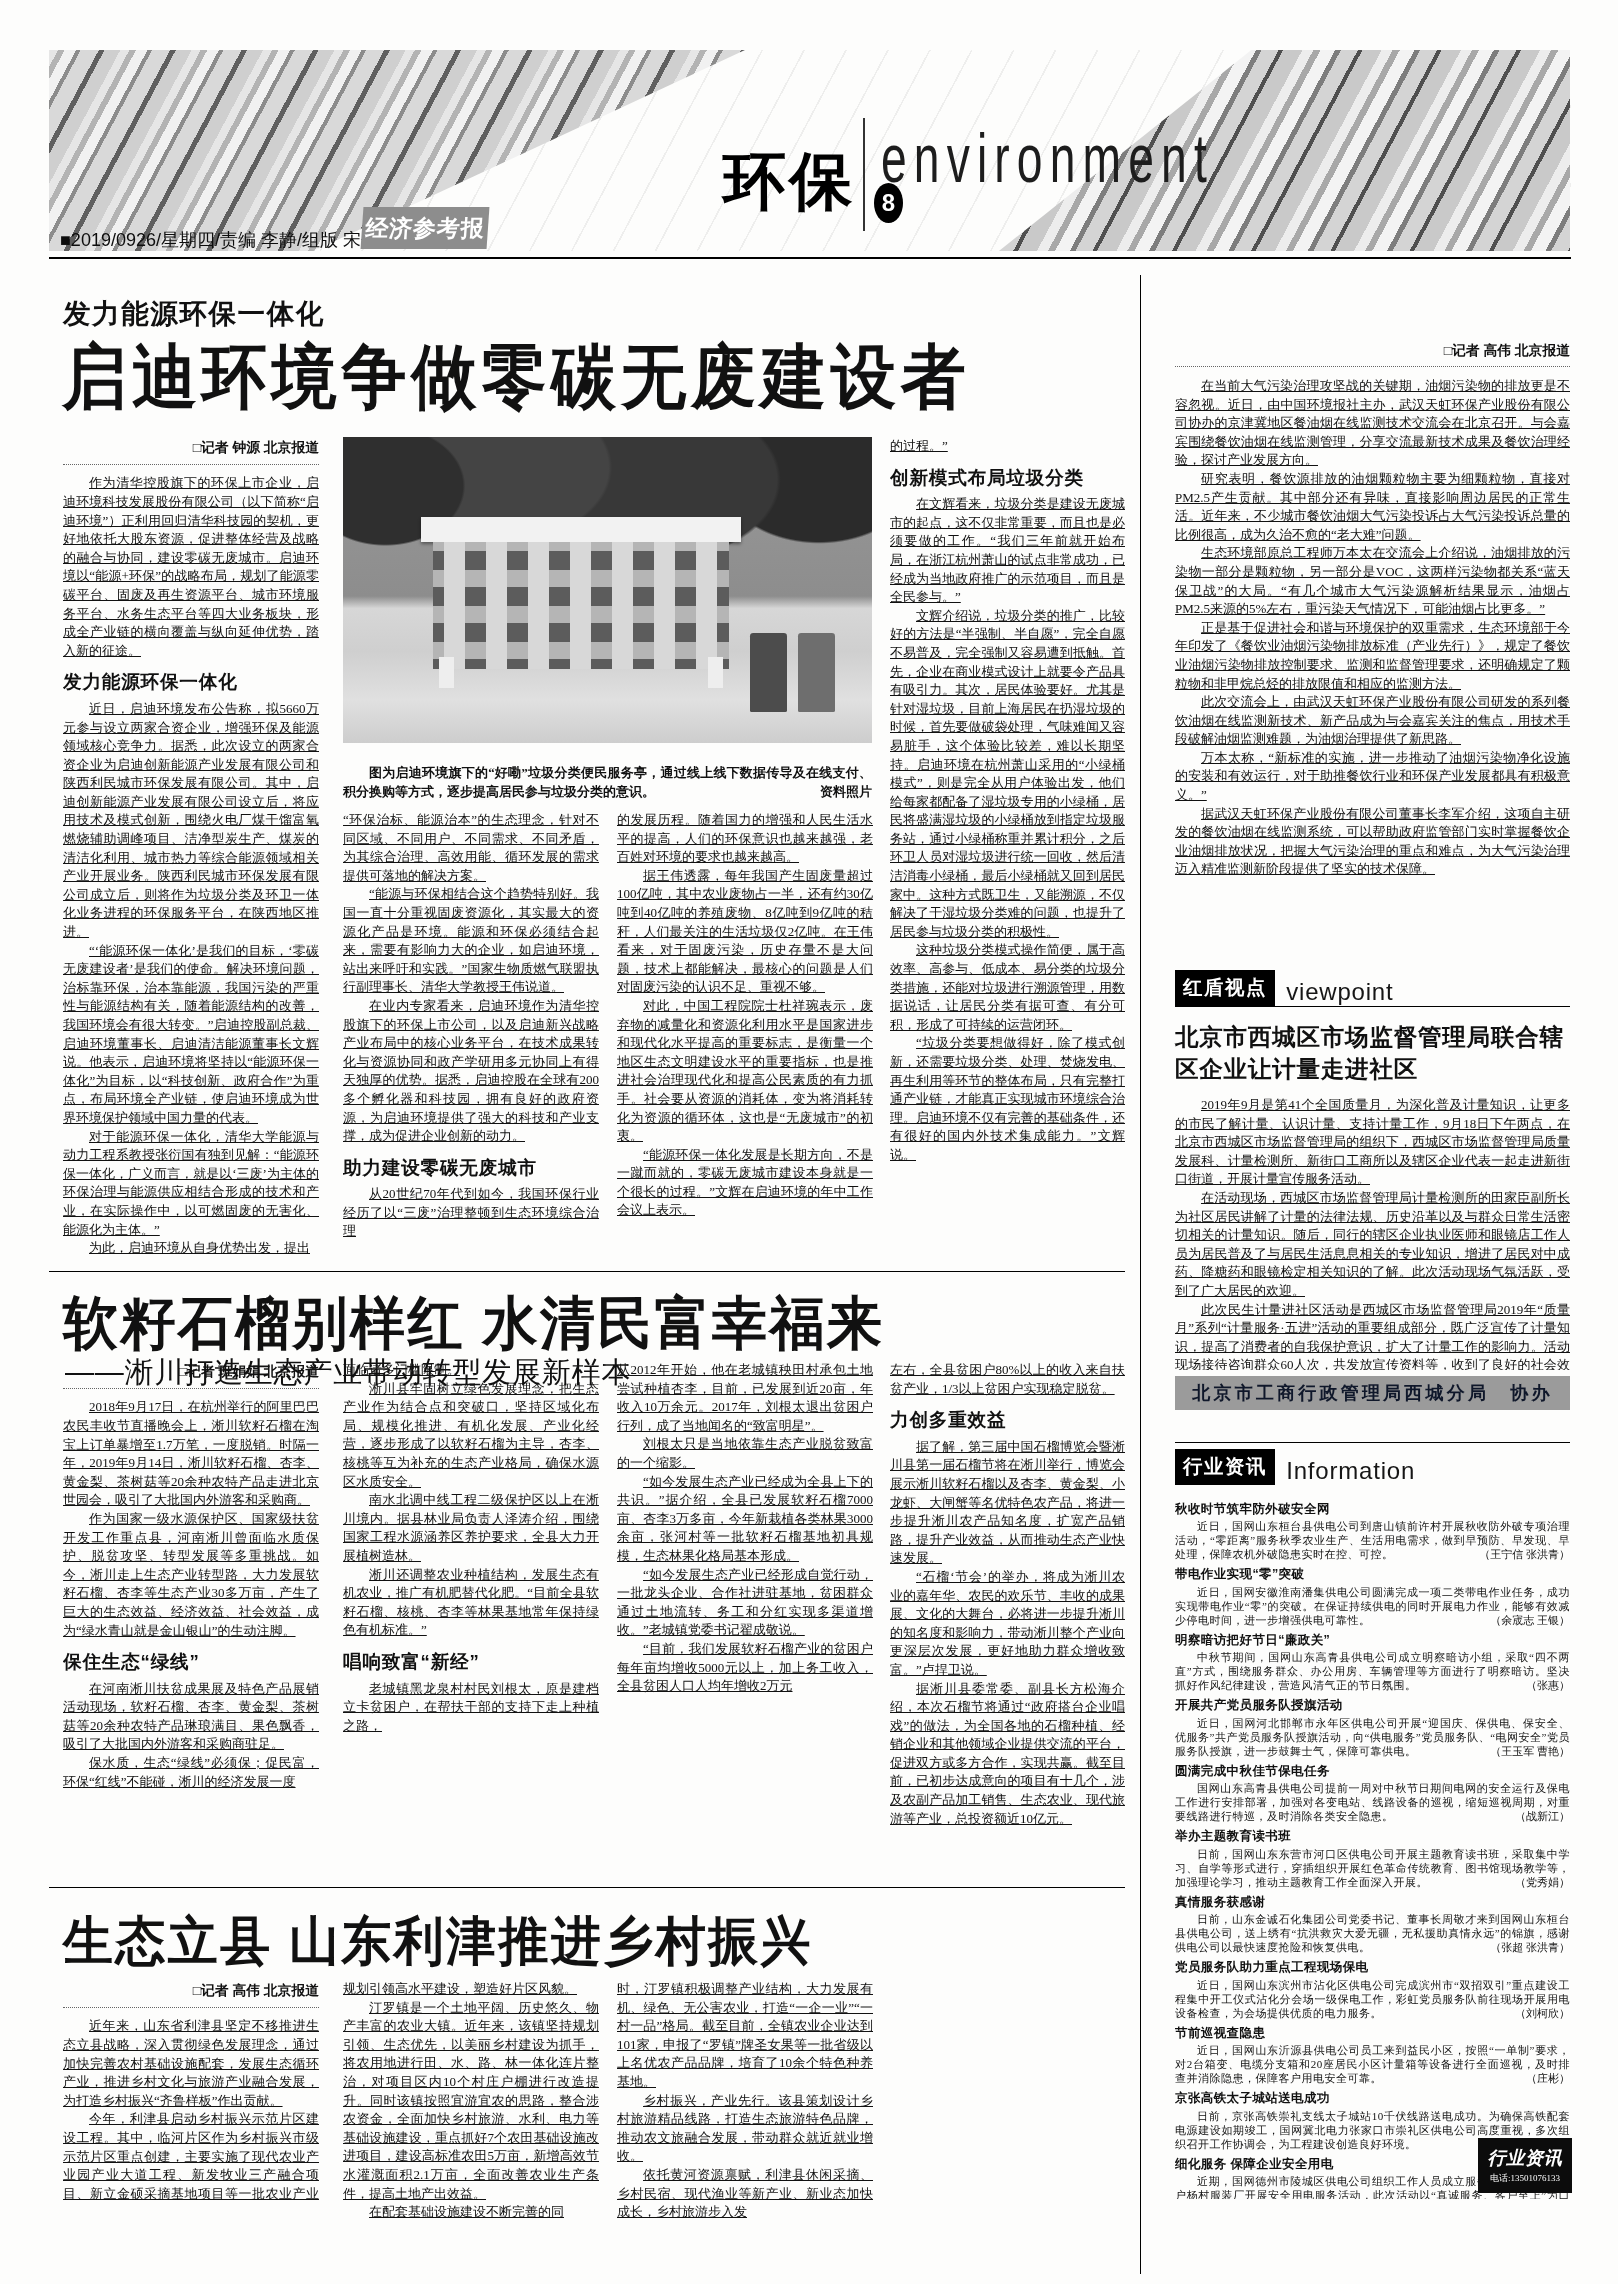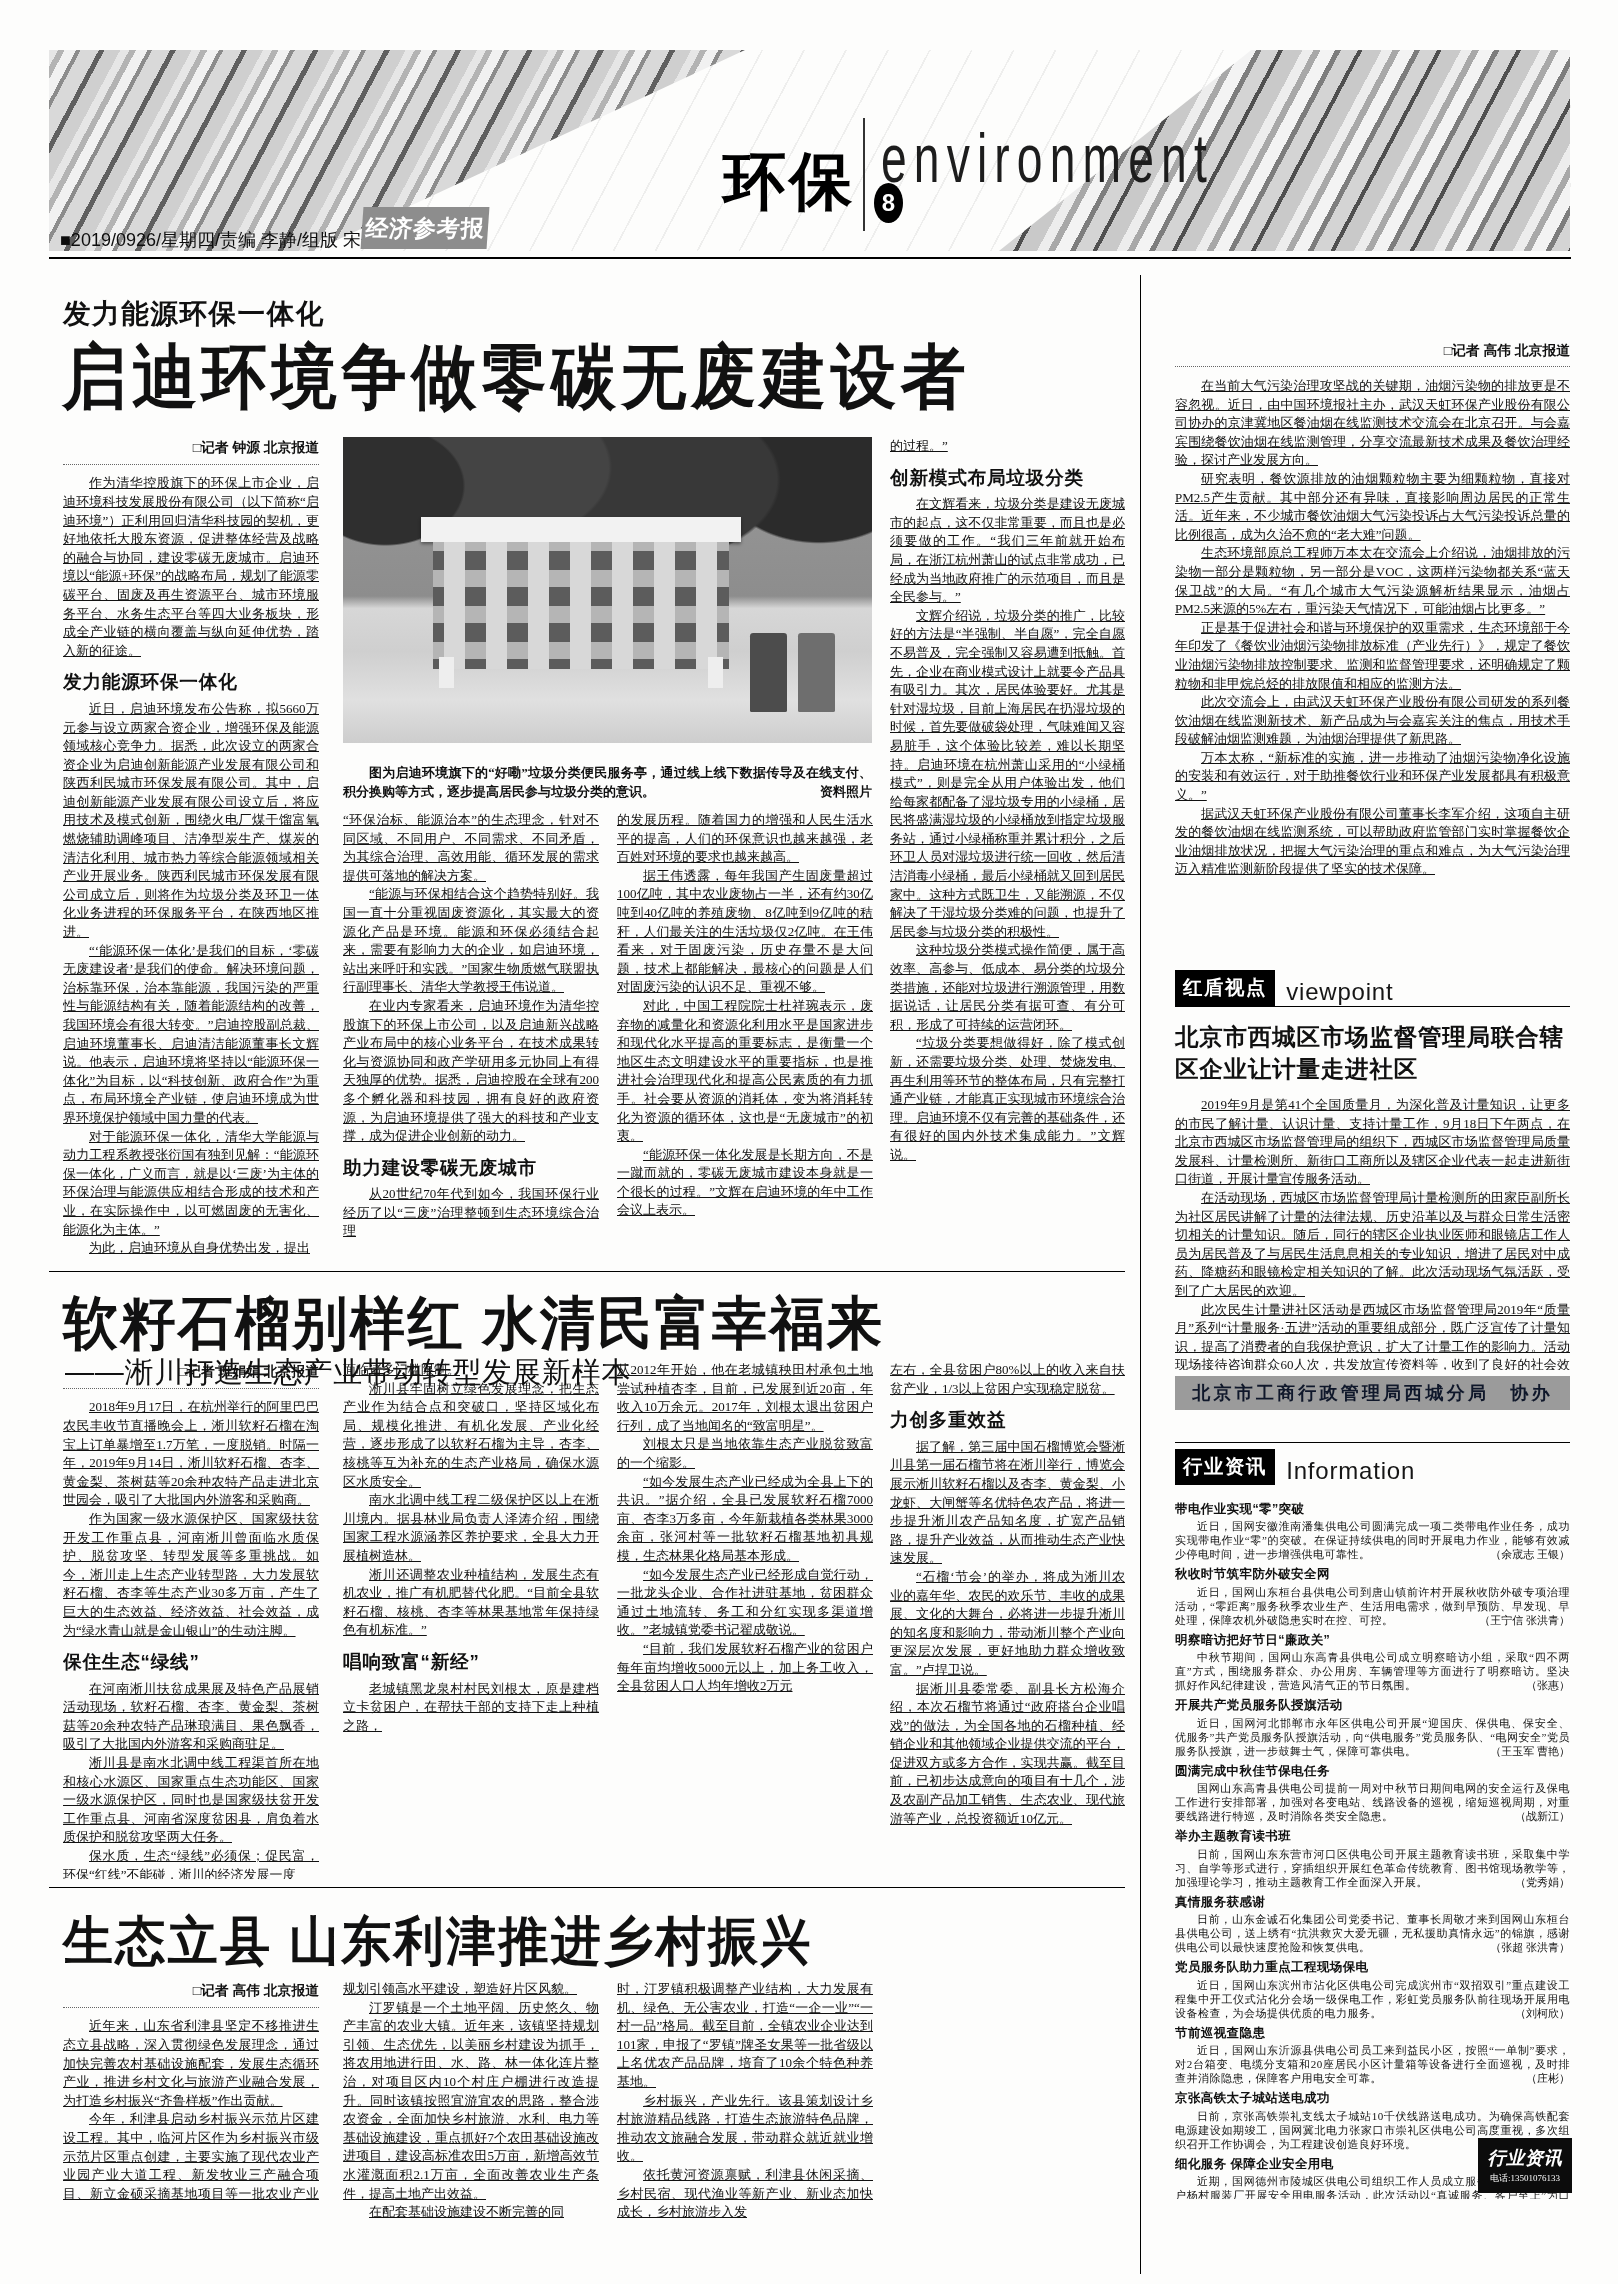--- a/index.html
+++ b/index.html
@@ -198,21 +198,20 @@
 
   <div class="col x-c1">
     <div class="byline">□记者 班娟娟 北京报道</div>
     <div>
         <p>2018年9月17日，在杭州举行的阿里巴巴农民丰收节直播晚会上，淅川软籽石榴在淘宝上订单暴增至1.7万笔，一度脱销。时隔一年，2019年9月14日，淅川软籽石榴、杏李、黄金梨、茶树菇等20余种农特产品走进北京世园会，吸引了大批国内外游客和采购商。</p>
         <p>作为国家一级水源保护区、国家级扶贫开发工作重点县，河南淅川曾面临水质保护、脱贫攻坚、转型发展等多重挑战。如今，淅川走上生态产业转型路，大力发展软籽石榴、杏李等生态产业30多万亩，产生了巨大的生态效益、经济效益、社会效益，成为“绿水青山就是金山银山”的生动注脚。</p>
       </div>
     <h3 class="sub">保住生态“绿线”</h3>
     <div>
         <p>在河南淅川扶贫成果展及特色产品展销活动现场，软籽石榴、杏李、黄金梨、茶树菇等20余种农特产品琳琅满目、果色飘香，吸引了大批国内外游客和采购商驻足。</p>
-        <p>淅川县是南水北调中线工程渠首所在地和核心水源区、国家重点生态功能区、国家一级水源保护区，同时也是国家级扶贫开发工作重点县、河南省深度贫困县，肩负着水质保护和脱贫攻坚两大任务。</p>
         <p>保水质，生态“绿线”必须保；促民富，环保“红线”不能碰，淅川的经济发展一度</p>
       </div>
   </div>
 
   <div class="col x-c2 cf">
     <div>
         <p>面临诸多门槛限制。</p>
         <p>淅川县牢固树立绿色发展理念，把生态产业作为结合点和突破口，坚持区域化布局、规模化推进、有机化发展、产业化经营，逐步形成了以软籽石榴为主导，杏李、核桃等互为补充的生态产业格局，确保水源区水质安全。</p>
         <p>南水北调中线工程二级保护区以上在淅川境内。据县林业局负责人泽涛介绍，围绕国家工程水源涵养区养护要求，全县大力开展植树造林。</p>
         <p>淅川还调整农业种植结构，发展生态有机农业，推广有机肥替代化肥。“目前全县软籽石榴、核桃、杏李等林果基地常年保持绿色有机标准。”</p>
@@ -302,33 +301,33 @@
 
   <div class="hr inf-rule"></div>
   <div class="tagrow inf-row">
     <span class="tag">行业资讯</span>
     <span class="tagen">Information</span>
   </div>
 
   <div class="inf-body">
 
       <div class="item">
+        <h4>秋收时节筑牢防外破安全网</h4>
+        <div>
+          <p>近日，国网山东桓台县供电公司到唐山镇前许村开展秋收防外破专项治理活动，“零距离”服务秋季农业生产、生活用电需求，做到早预防、早发现、早处理，保障农机外破隐患实时在控、可控。</p>
+        </div>
+        <span class="auth">（王宁信 张洪青）</span>
+      </div>
+
+      <div class="item">
         <h4>带电作业实现“零”突破</h4>
         <div>
           <p>近日，国网安徽淮南潘集供电公司圆满完成一项二类带电作业任务，成功实现带电作业“零”的突破。在保证持续供电的同时开展电力作业，能够有效减少停电时间，进一步增强供电可靠性。</p>
         </div>
         <span class="auth">（余宬志 王银）</span>
-      </div>
-
-      <div class="item">
-        <h4>秋收时节筑牢防外破安全网</h4>
-        <div>
-          <p>近日，国网山东桓台县供电公司到唐山镇前许村开展秋收防外破专项治理活动，“零距离”服务秋季农业生产、生活用电需求，做到早预防、早发现、早处理，保障农机外破隐患实时在控、可控。</p>
-        </div>
-        <span class="auth">（王宁信 张洪青）</span>
       </div>
 
       <div class="item">
         <h4>明察暗访把好节日“廉政关”</h4>
         <div>
           <p>中秋节期间，国网山东高青县供电公司成立明察暗访小组，采取“四不两直”方式，围绕服务群众、办公用房、车辆管理等方面进行了明察暗访。坚决抓好作风纪律建设，营造风清气正的节日氛围。</p>
         </div>
         <span class="auth">（张惠）</span>
       </div>
 

